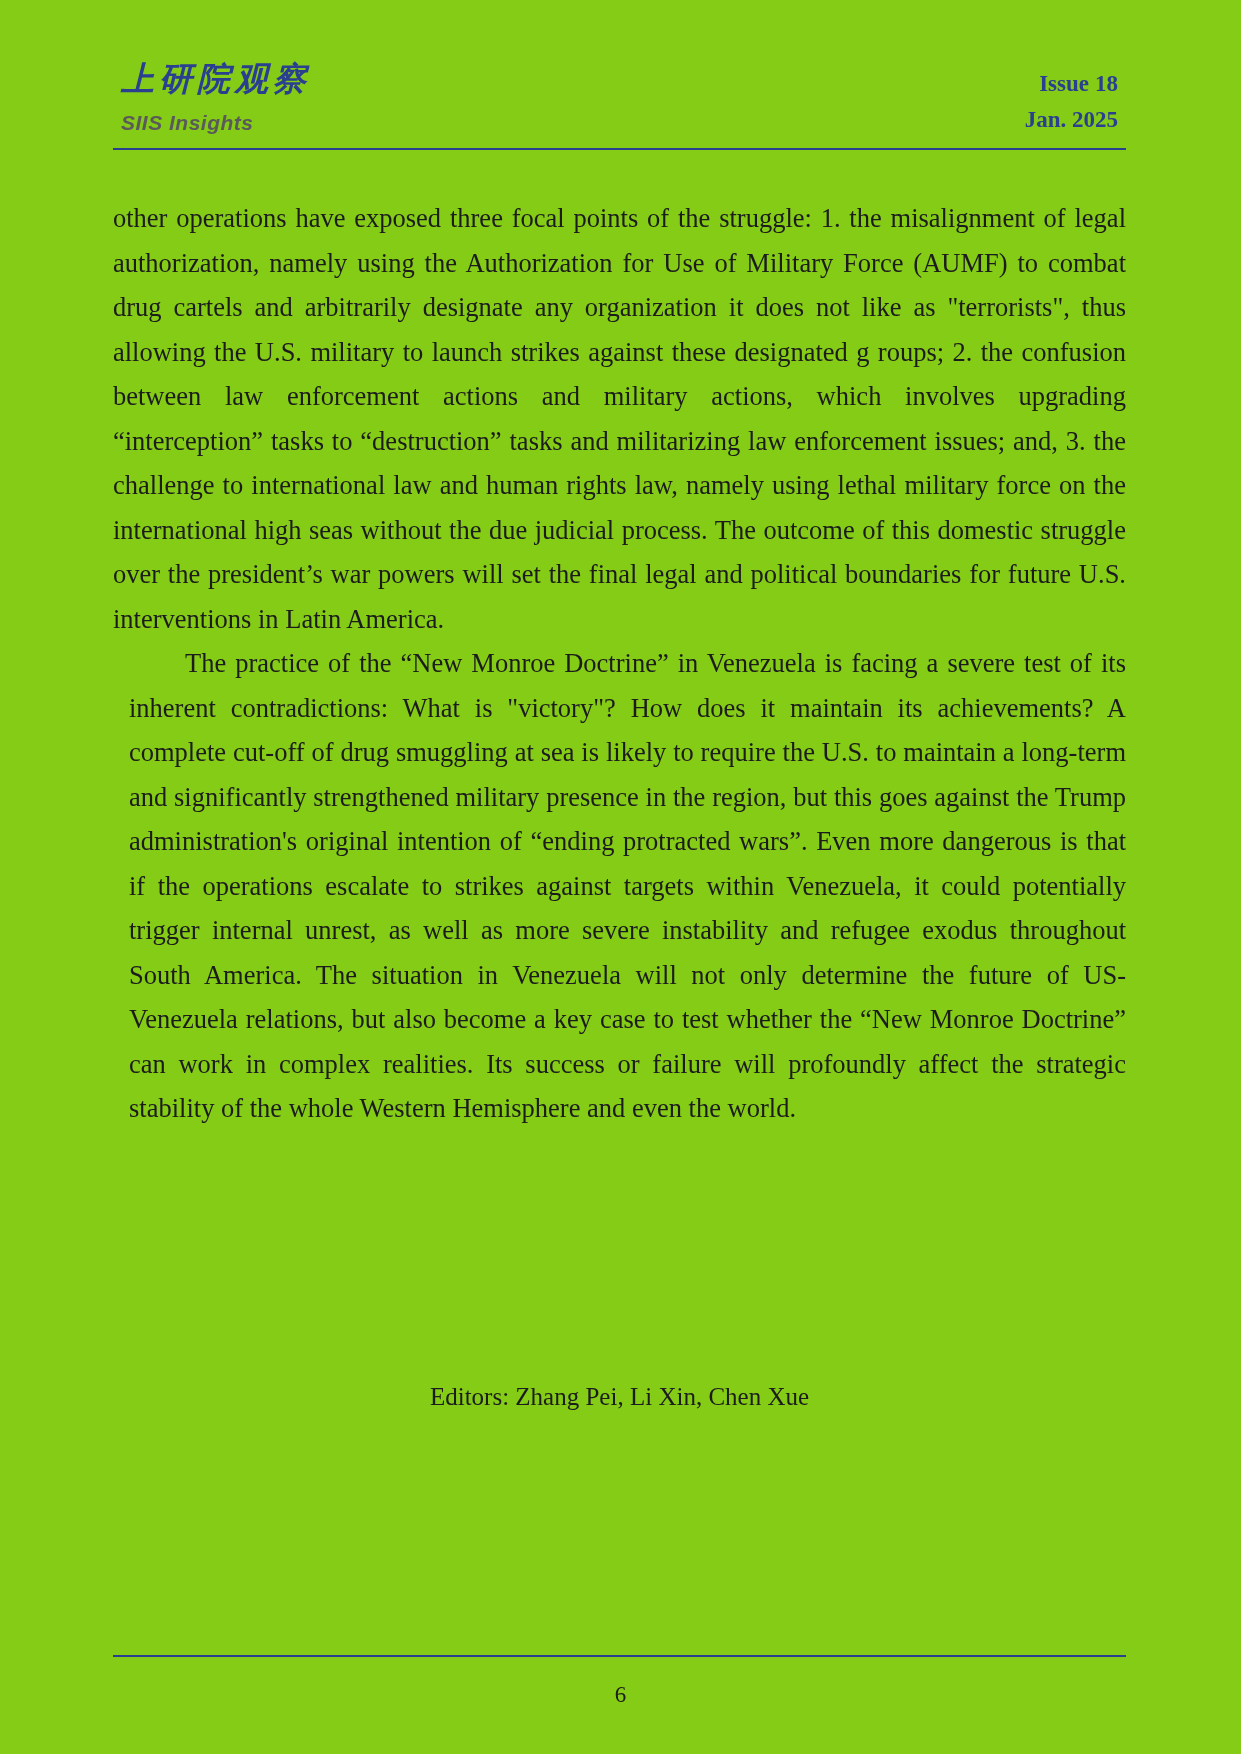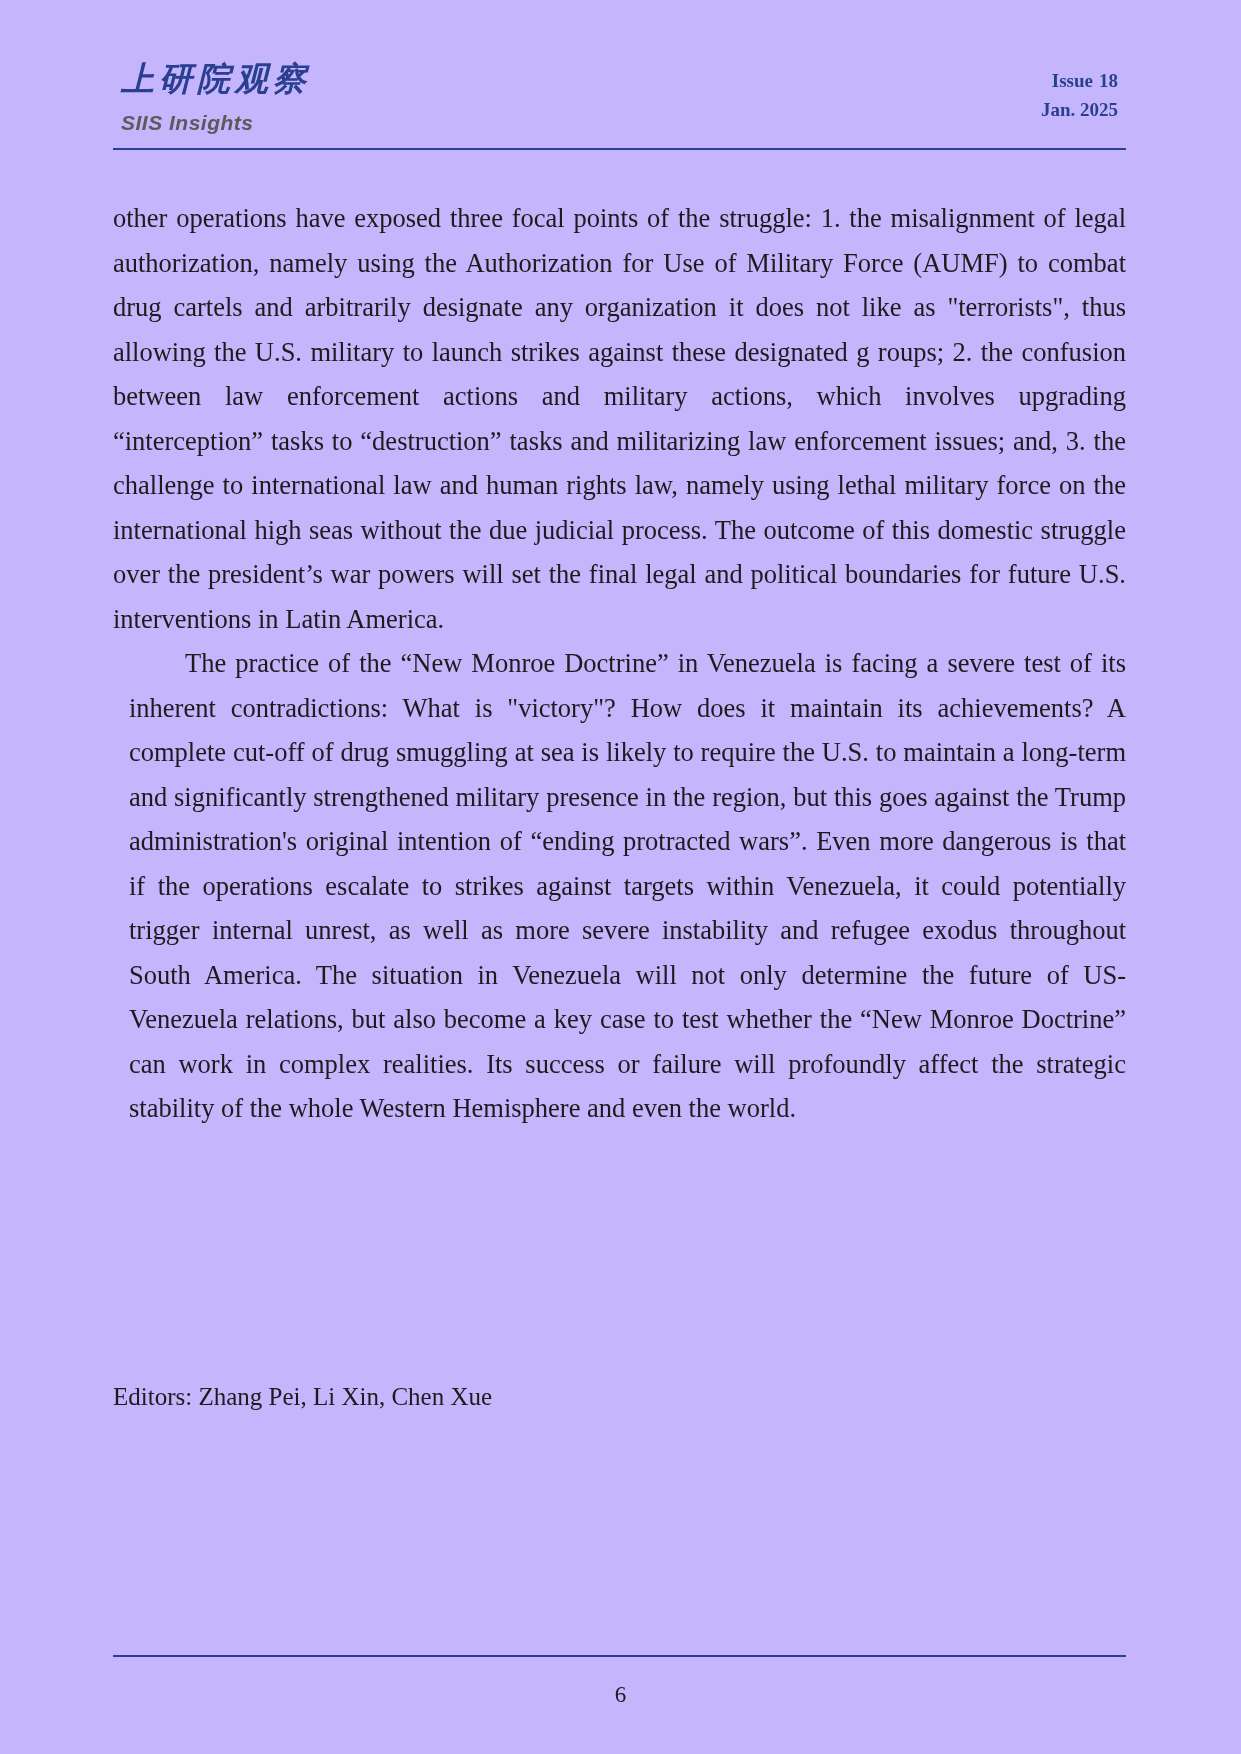--- a/index.html
+++ b/index.html
@@ -9,21 +9,21 @@
   }
   body {
     font-family: "Liberation Serif", "DejaVu Serif", serif;
     color: #1a1a1a;
   }
   .page {
     position: relative;
     width: 1241px;
     height: 1754px;
     margin: 0 auto;
-    background: #c4b5fd;
+    background: #84cc16;
     box-sizing: border-box;
     overflow: hidden;
   }
 
   
   .header {
     position: absolute;
     left: 113px;
     top: 44px;
     width: 1013px;
@@ -55,21 +55,21 @@
     margin-top: 14px;
     white-space: nowrap;
   }
   .issue-block {
     position: absolute;
     right: 8px;
     top: 22px;
     text-align: right;
     color: #2a3f8f;
     font-weight: bold;
-    font-size: 19px;
+    font-size: 23px;
     line-height: 1.55;
     white-space: nowrap;
   }
   .issue-line span.num { margin-left: 6px; }
 
   .rule-top {
     position: absolute;
     left: 113px;
     top: 148px;
     width: 1013px;
@@ -101,21 +101,21 @@
     color: #1c1c1c;
     hyphens: none;
   }
   p.indent { text-indent: 56px; margin-left: 16px; }
 
   .editors {
     position: absolute;
     left: 113px;
     top: 1379px;
     width: 1013px;
-    text-align: left;
+    text-align: center;
     font-size: 25px;
     line-height: 36px;
     color: #1c1c1c;
   }
 
   .page-number {
     position: absolute;
     left: 0;
     top: 1682px;
     width: 1241px;

